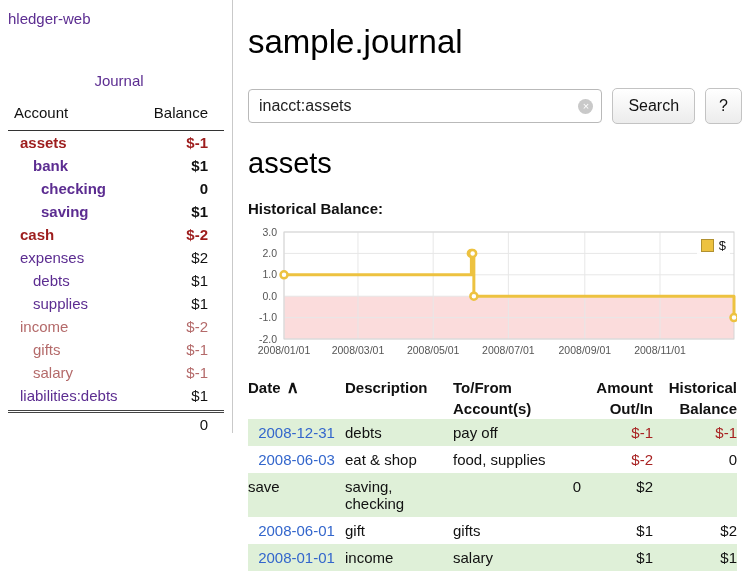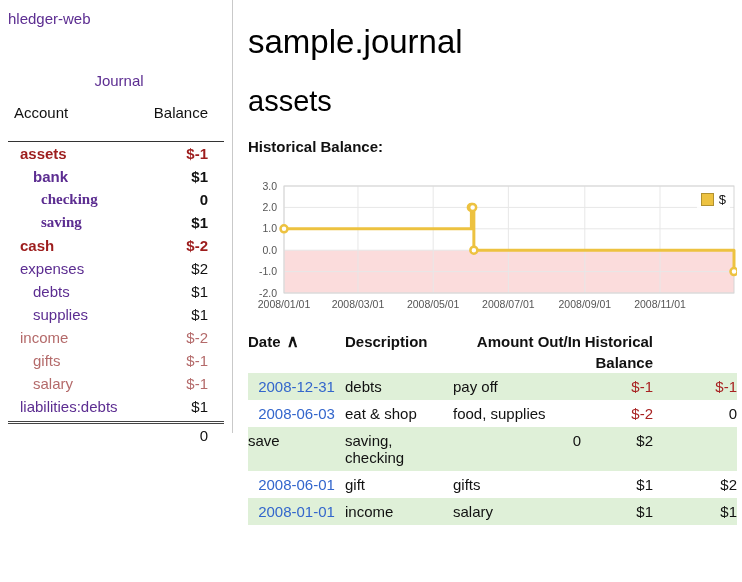--- a/index.html
+++ b/index.html
@@ -18,31 +18,31 @@
     position: absolute; left: 0; top: 0;
     width: 233px; height: 433px;
     border-right: 1px solid #c9c9c9;
     padding: 10px 8px 0 8px;
   }
   .app-title { display: inline-block; color: var(--link-purple); font-size: 15px; }
   .journal-link { display: block; margin: 45px 0 0 6px; color: var(--link-purple); font-size: 15px; }
   .accounts { margin-top: 15px; }
   .acct-header {
     display: flex; justify-content: space-between;
-    padding: 0 16px 20px 6px; border-bottom: 1px solid #333;
+    padding: 0 16px 9px 6px; border-bottom: 1px solid #333;
     color: #111;
   }
   .acct-row {
     display: flex; justify-content: space-between; align-items: center;
     height: 23px; padding-right: 16px;
   }
   .acct-row.bold { font-weight: bold; }
   .acct-name.indent-1 { padding-left: 12px; }
   .acct-name.indent-2 { padding-left: 25px; }
-  .acct-name.indent-3 { padding-left: 33px; font-family: Liberation Serif, serif; }
+  .acct-name.indent-3 { padding-left: 33px; }
   .acct-name.tone-pos { color: var(--link-purple); }
   .acct-name.tone-neg-strong { color: var(--negative-strong); }
   .acct-name.tone-neg-soft { color: var(--negative-soft); }
   .acct-bal.tone-bal-pos { color: #111; }
   .acct-bal.tone-bal-neg-strong { color: var(--negative-strong); }
   .acct-bal.tone-bal-neg-soft { color: var(--negative-soft); }
   .acct-total {
     margin-top: 3px; border-top: 3px double #444;
     text-align: right; padding: 3px 16px 0 0; height: 24px;
   }
@@ -72,21 +72,21 @@
     font-family: "Liberation Sans", sans-serif;
     background: linear-gradient(#ffffff, #ececec);
     border: 1px solid #c3c3c3; border-radius: 5px;
     color: #111; cursor: pointer;
   }
   .btn-help { padding: 0 13px; }
 
   .acct-heading { margin: 22px 0 0 0; font-size: 29px; font-weight: 400; line-height: 34px; color: #000; }
   .chart-label { margin-top: 20px; font-weight: bold; font-size: 15px; }
 
-  .chart { position: relative; margin-top: 24px; width: 489px; height: 136px; text-decoration: underline; }
+  .chart { position: relative; margin-top: 8px; width: 489px; height: 136px; text-decoration: underline; }
   .chart svg text { font-family: "Liberation Sans", sans-serif; }
   .chart .tick { font-size: 10.5px; fill: #555; }
   .legend {
     position: absolute; right: 7px; top: 11px;
     display: flex; align-items: center; gap: 5px;
     background: rgba(255,255,255,0.9); padding: 2px 4px;
   }
   .legend .swatch { width: 13px; height: 13px; border: 1px solid rgba(0,0,0,0.25); }
   .legend-label { font-size: 13px; color: #111; }
 
@@ -167,20 +167,28 @@
       </div>
     <div class="acct-total">
       <span>0</span>
     </div>
   </div>
 </div>
 
 <div class="main">
   <h1 class="page-title">sample.journal</h1>
 
+  <div class="search-row">
+    <div class="search-box">
+      <input type="text" class="search-input" value="inacct:assets" style="">
+      <span class="clear-btn">×</span>
+    </div>
+    <button class="btn">Search</button>
+    <button class="btn btn-help">?</button>
+  </div>
 
   <h2 class="acct-heading">assets</h2>
   <div class="chart-label">Historical Balance:</div>
 
   <div class="chart">
     <svg width="489" height="132" viewBox="0 0 489 132">
         <rect x="36" y="71.19999999999999" width="450" height="42.80000000000001" fill="#fbdcdc"></rect>
         <line x1="36" x2="486" y1="7" y2="7" stroke="#e7e7e7"></line>
         <text x="29" y="10.5" text-anchor="end" class="tick">3.0</text>
         <line x1="36" x2="486" y1="28.39999999999999" y2="28.39999999999999" stroke="#e7e7e7"></line>
@@ -216,20 +224,21 @@
     <div class="legend">
       <span class="swatch" style="background: rgb(237, 194, 64);"></span>
       <span class="legend-label">$</span>
     </div>
   </div>
 
   <div class="register">
     <div class="reg-header">
       <span class="reg-cell hdr"><span>Date</span><span class="sort-icon">∧</span></span>
       <span class="reg-cell hdr">Description</span>
+      <span class="reg-cell hdr acct-hdr">To/From Account(s)</span>
       <span class="reg-cell hdr num">Amount Out/In</span>
       <span class="reg-cell hdr num">Historical Balance</span>
     </div>
     <div>
         <div class="reg-row green">
           <a href="#" class="reg-cell date">2008-12-31</a>
           <span class="reg-cell acct">debts</span>
           <span class="reg-cell desc">pay off</span>
           <span class="reg-cell amount neg">$-1</span>
           <span class="reg-cell bal neg">$-1</span>

